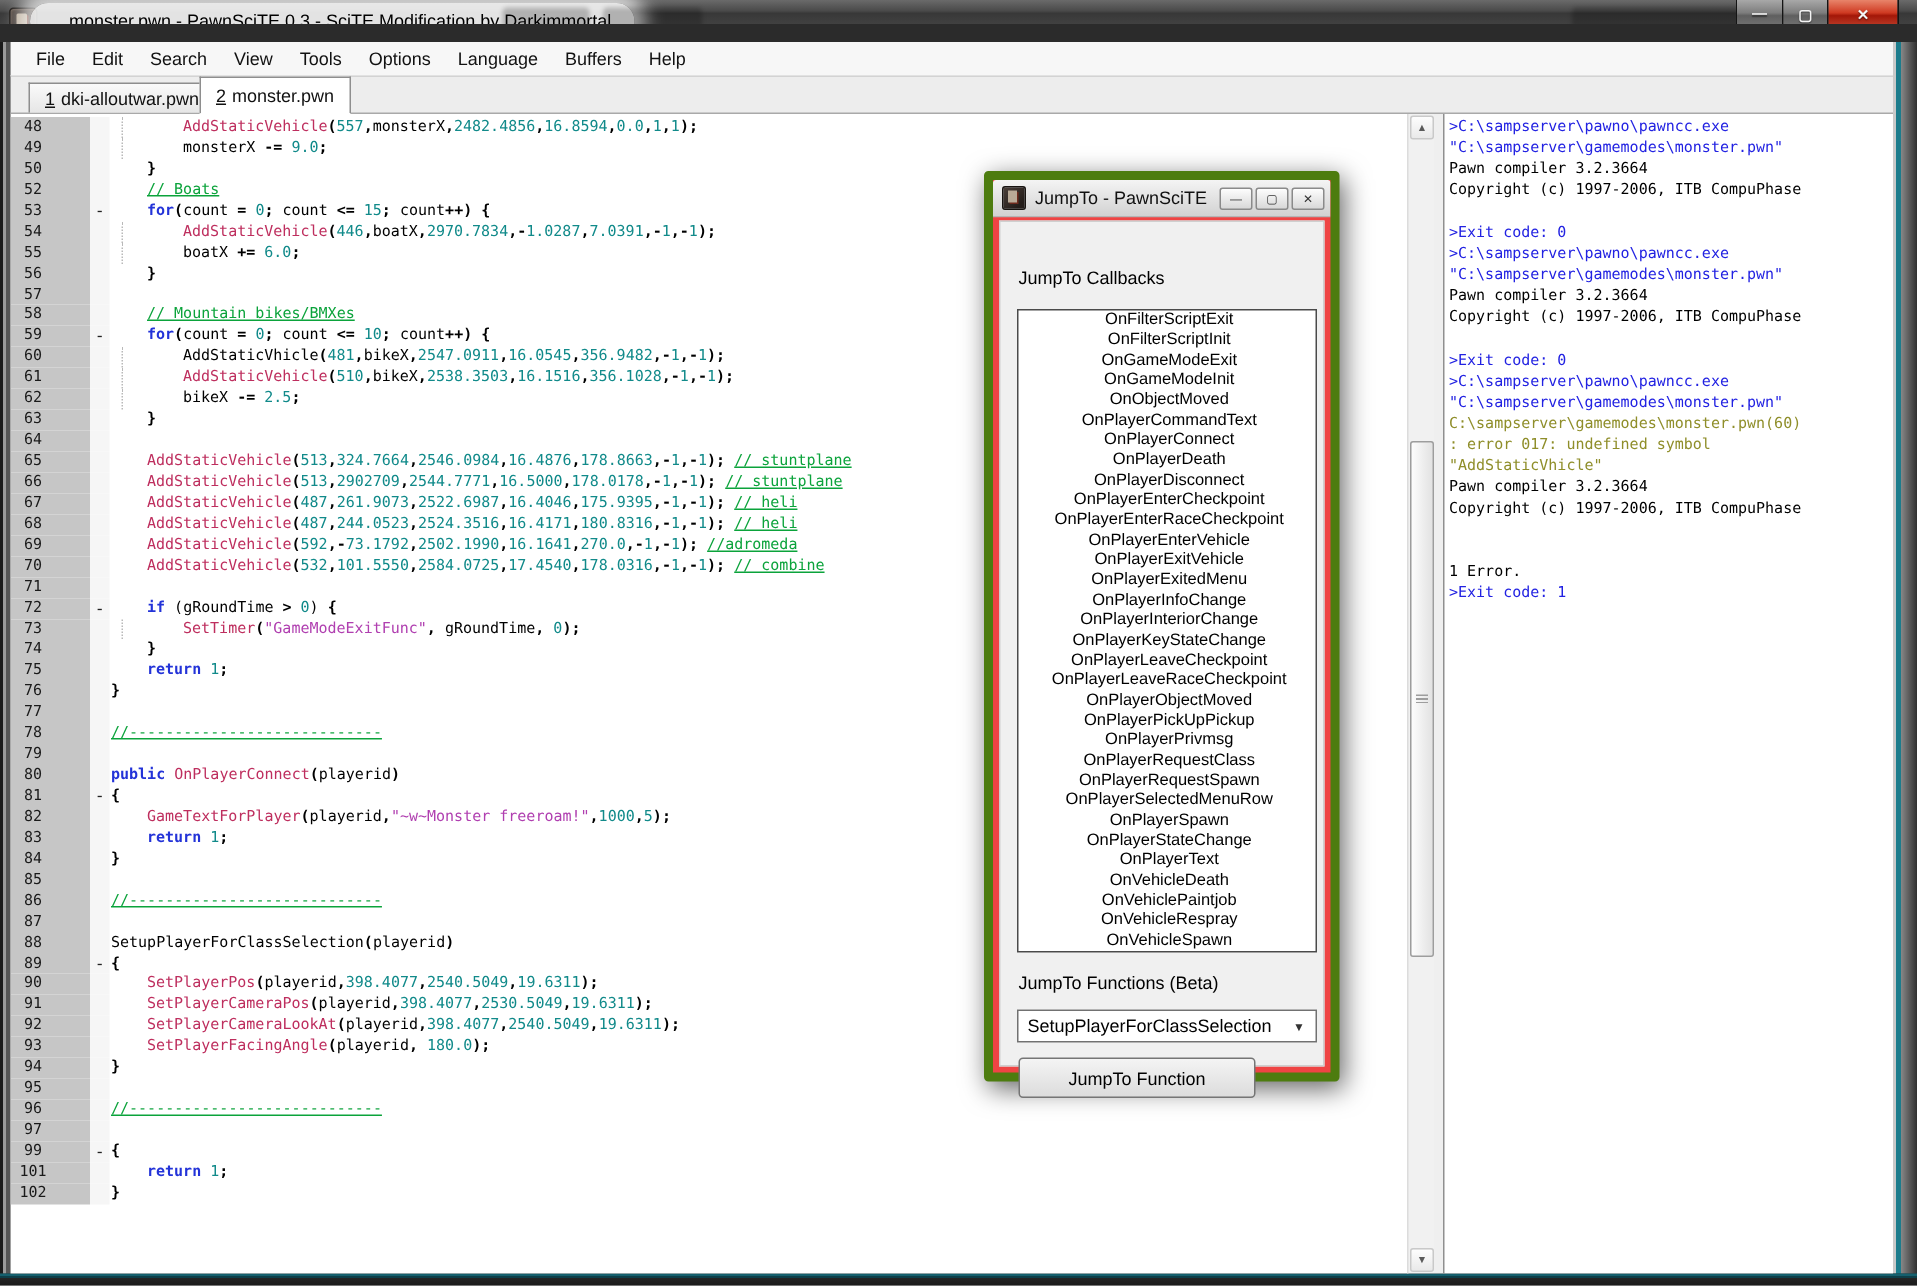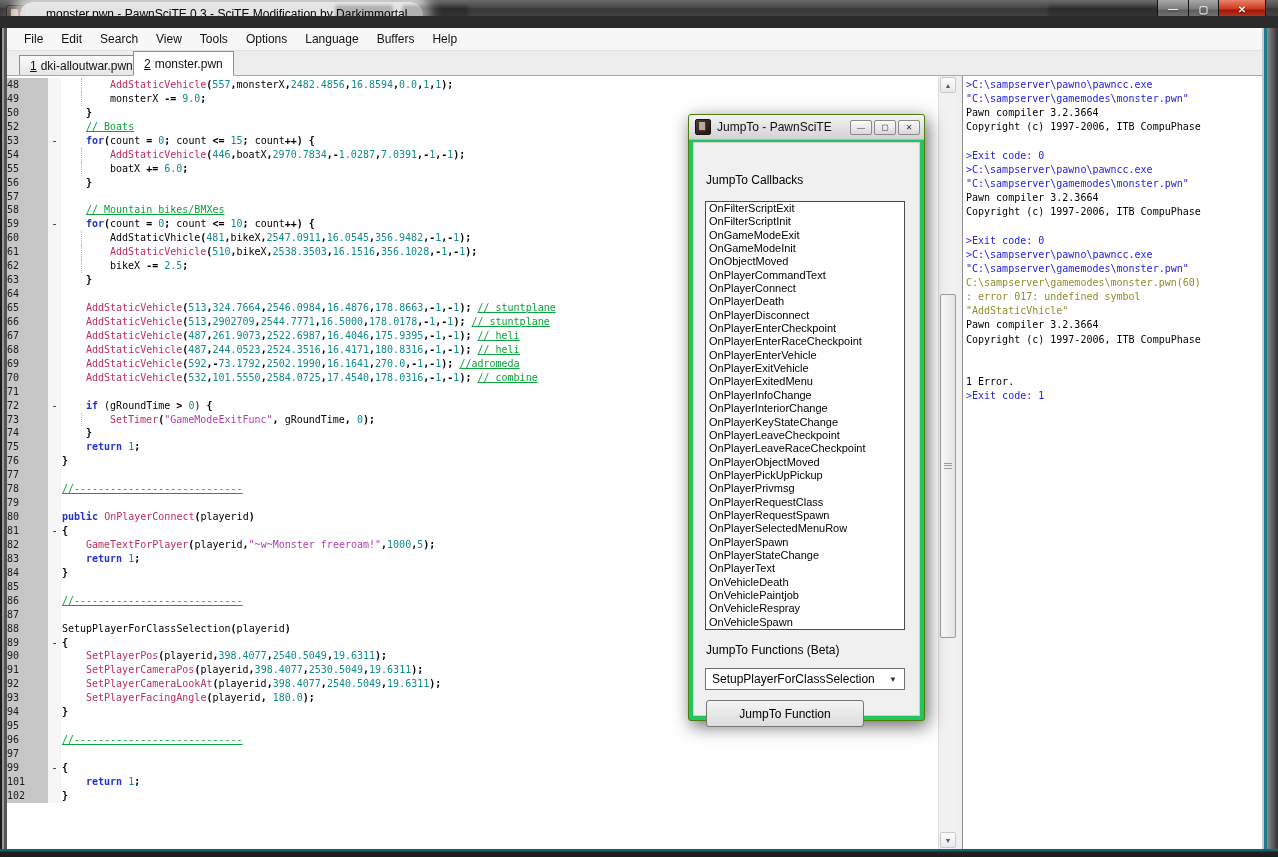--- a/index.html
+++ b/index.html
@@ -51,21 +51,21 @@
   .tab.inactive{height:19px;background:linear-gradient(to bottom,#fafafa,#e6e6e6);
     border:1px solid #8e8e8e;border-bottom:none;left:12px;}
   .tab.active{height:23px;background:#fff;border:1px solid #8e8e8e;border-bottom:1px solid #fff;
     left:126px;margin-bottom:-1px;z-index:2;}
   .u{text-decoration:underline;margin-right:4px;}
 
   
   .editor{left:7px;top:76px;width:931px;height:773px;background:#fff;overflow:hidden;
     font-family:"DejaVu Sans Mono",monospace;font-size:10px;padding-top:2px;box-sizing:border-box;}
   .erow{display:flex;height:13.95px;line-height:13.95px;position:relative;white-space:pre;}
-  .lnum{width:30px;background:#c6c6c6;color:#1a1a1a;text-align:left;padding-right:11px;flex:0 0 auto;}
+  .lnum{width:30px;background:#c6c6c6;color:#1a1a1a;text-align:center;padding-right:23px;flex:0 0 auto;}
   .fcell{width:13px;background:#f6f6f6;text-align:center;color:#222;flex:0 0 auto;font-size:11px;}
   .ecode{flex:1;}
   .iguide{position:absolute;left:74px;top:0;height:100%;border-left:1px dotted #b9b9b9;}
   .s-p{color:#000;}
   .s-k{color:var(--kw);font-weight:bold;}
   .s-f{color:var(--fn);}
   .s-n{color:var(--num);}
   .s-c{color:var(--com);text-decoration:underline;}
   .s-s{color:var(--str);}
   .s-o{color:#000;font-weight:bold;}
@@ -88,39 +88,39 @@
 
   
   .output{left:963px;top:76px;width:299px;height:773px;background:#fff;overflow:hidden;
     font-family:"DejaVu Sans Mono",monospace;font-size:10px;padding:2px 0 0 3px;box-sizing:border-box;}
   .orow{height:14.15px;line-height:14.15px;white-space:pre;}
   .c-b{color:var(--outblue);}
   .c-e{color:var(--outolive);}
   .c-k{color:#000;}
 
   
-  .dialog{left:688px;top:114px;width:237px;height:607px;z-index:10;
-    background:#22c55e;border:1px solid #4d7c0f;border-radius:3px;
+  .dialog{left:656px;top:114px;width:237px;height:607px;z-index:10;
+    background:#ef4444;border:6px solid #4d7c0f;border-radius:3px;
     box-shadow:3px 5px 18px rgba(0,0,0,0.6);box-sizing:border-box;}
   .dlg-title{height:24px;display:flex;align-items:center;padding:0 4px;
     background:linear-gradient(to bottom,#f4f4f4,#d2d2d2);
     border-bottom:1px solid #b5b5b5;border-radius:2px 2px 0 0;font-size:12px;color:#111;}
   .dlg-icon{width:14px;height:14px;border-radius:2px;margin:0 6px 0 2px;flex:0 0 auto;
     background:linear-gradient(135deg,#4a3f39 0,#241d1a 80%);border:1px solid #171310;position:relative;}
   .dlg-icon::after{content:"";position:absolute;left:3px;top:2px;width:6px;height:8px;
     background:#b9aa97;box-shadow:1px 1px 0 #6e2a1d;}
   .dlg-caption{flex:1;white-space:nowrap;}
   .dlg-btn{width:22px;height:15px;margin-left:2px;display:flex;align-items:center;justify-content:center;
     font-size:8px;color:#333;background:linear-gradient(to bottom,#fdfdfd,#d8d8d8);
     border:1px solid #8a8a8a;border-radius:2px;box-sizing:border-box;flex:0 0 auto;}
   .dlg-client{position:absolute;left:4px;top:27px;right:4px;bottom:4px;background:#f0f0f0;
     border:1px solid #cfcfcf;box-sizing:border-box;}
   .dlg-label{position:absolute;left:12px;font-size:12px;color:#000;white-space:nowrap;}
   .cb-list{position:absolute;left:11px;top:58px;width:200px;height:429px;background:#fff;
-    border:1px solid #4a4a4a;overflow:hidden;box-sizing:border-box;}
+    border:1px solid #4a4a4a;overflow:hidden;box-sizing:border-box;text-align:center;}
   .litem{height:13.35px;line-height:13.35px;font-size:11px;color:#000;padding-left:3px;white-space:nowrap;}
   .combo{position:absolute;left:11px;top:525px;width:200px;height:22px;background:#fff;
     border:1px solid #717171;box-sizing:border-box;display:flex;align-items:center;
     font-size:12px;color:#000;padding-left:6px;}
   .combo-arrow{margin-left:auto;margin-right:7px;font-size:8px;color:#333;}
   .jump-btn{position:absolute;left:12px;top:557px;width:158px;height:27px;
     background:linear-gradient(to bottom,#f4f4f4,#dcdcdc);border:1px solid #757575;border-radius:3px;
     display:flex;align-items:center;justify-content:center;font-size:12px;color:#000;box-sizing:border-box;}
 </style>
 </head>

